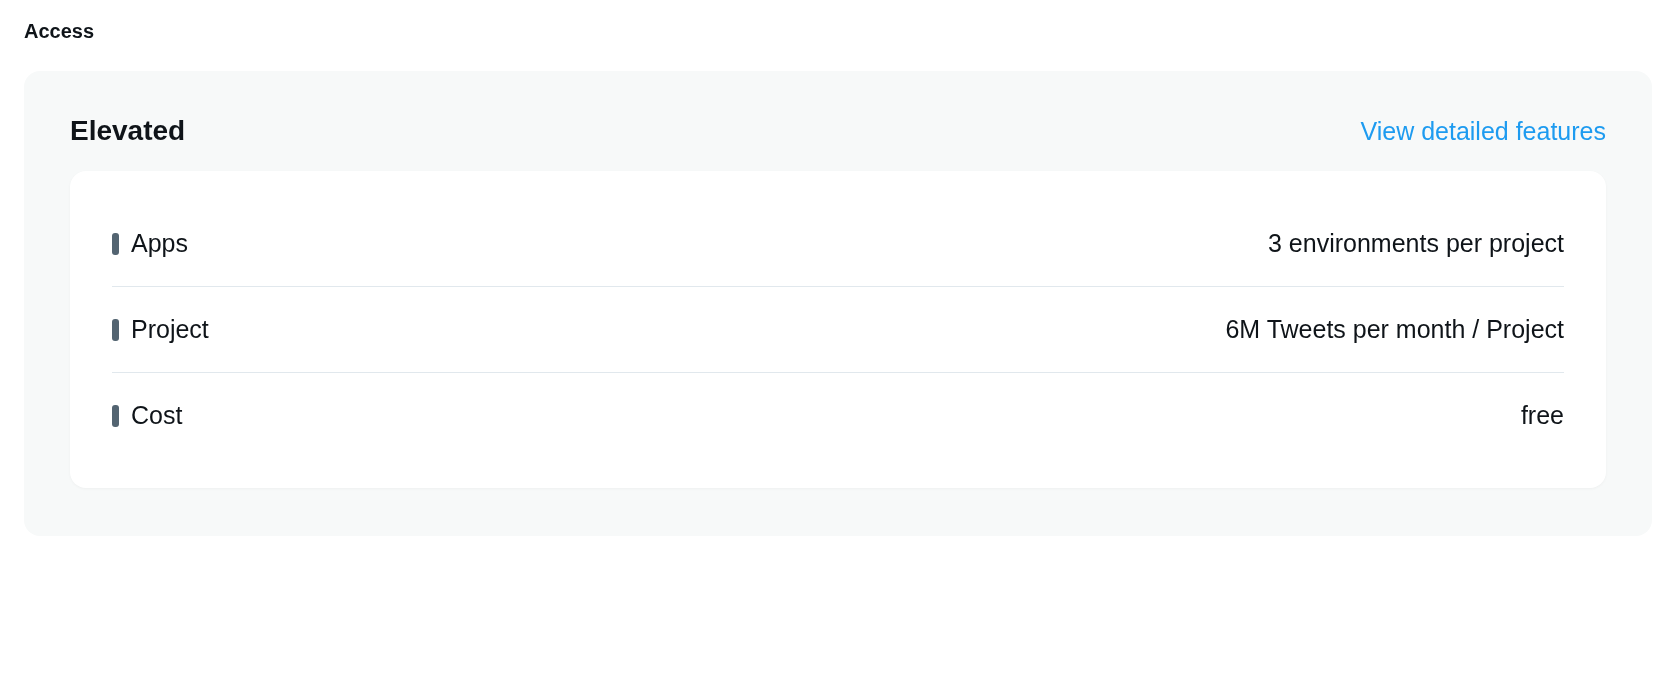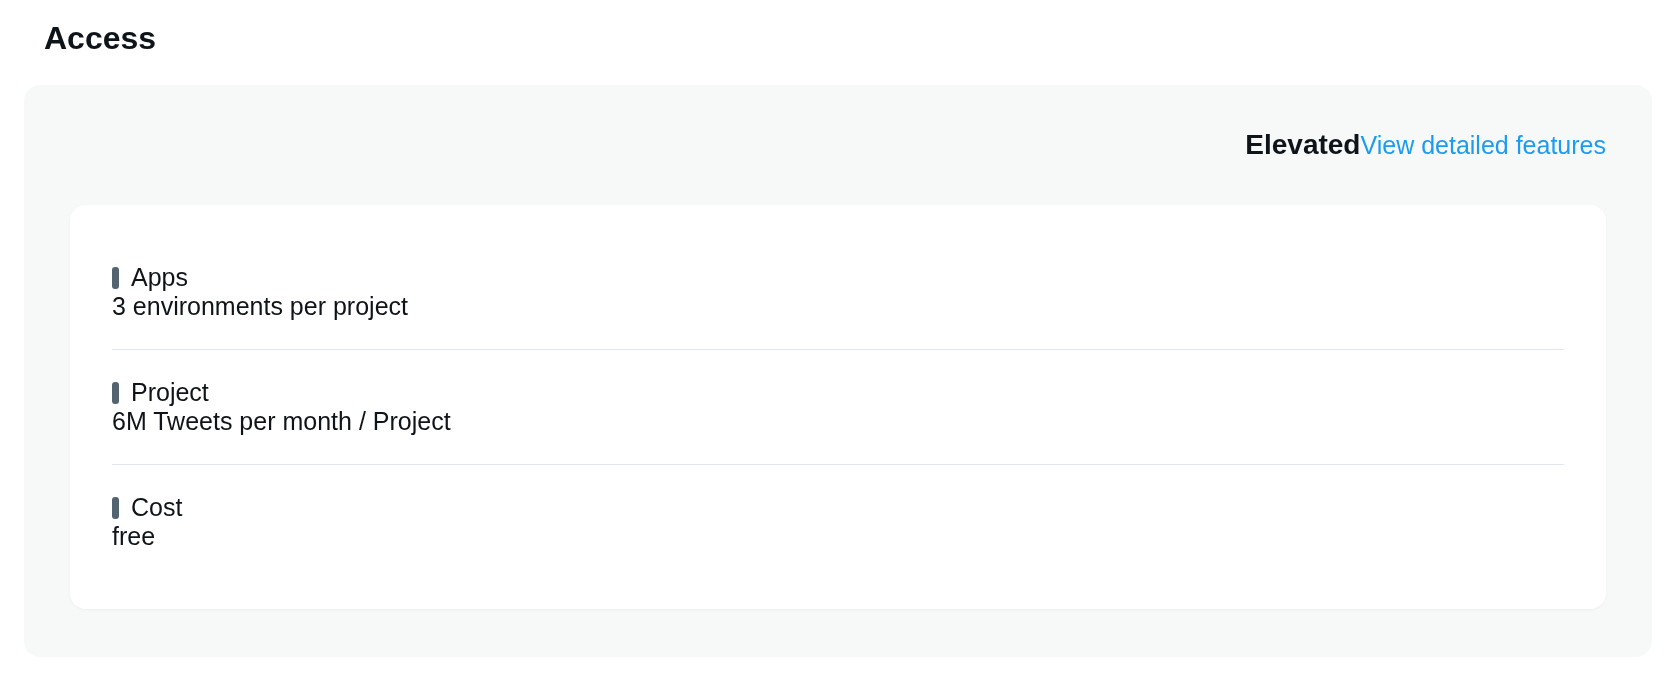--- a/index.html
+++ b/index.html
@@ -7,36 +7,35 @@
       padding: 0;
       box-sizing: border-box;
     }
     body {
       font-family: -apple-system, BlinkMacSystemFont, "Segoe UI", Helvetica, Arial, sans-serif;
       background: #ffffff;
       padding: 20px 24px;
       width: 1676px;
     }
     .section-title {
-      font-size: 32px;
+      font-size: 20px;
       font-weight: 800;
       color: #0f1419;
       margin-bottom: 28px;
-      margin-left: 20px;
     }
     .panel {
       background: #f7f9f9;
       border-radius: 16px;
       padding: 44px 46px 48px 46px;
     }
     .panel-header {
       display: flex;
-      justify-content: flex-end;
+      justify-content: space-between;
       align-items: center;
-      margin-bottom: 44px;
+      margin-bottom: 24px;
     }
     .panel-tier {
       font-size: 28px;
       font-weight: 700;
       color: #0f1419;
     }
     .view-link {
       font-size: 25px;
       color: #1d9bf0;
       text-decoration: none;
@@ -47,21 +46,20 @@
       background: #ffffff;
       border-radius: 16px;
       padding: 30px 42px 30px 42px;
       box-shadow: 0 1px 3px rgba(0,0,0,0.04);
     }
     .row {
       display: flex;
       justify-content: space-between;
       padding: 28px 0;
       border-bottom: 1px solid #e1e8ed;
-      flex-direction: column;
     }
     .row:last-child {
       border-bottom: none;
     }
     .row-left {
       display: flex;
       align-items: center;
       gap: 12px;
     }
     .bullet-icon {

